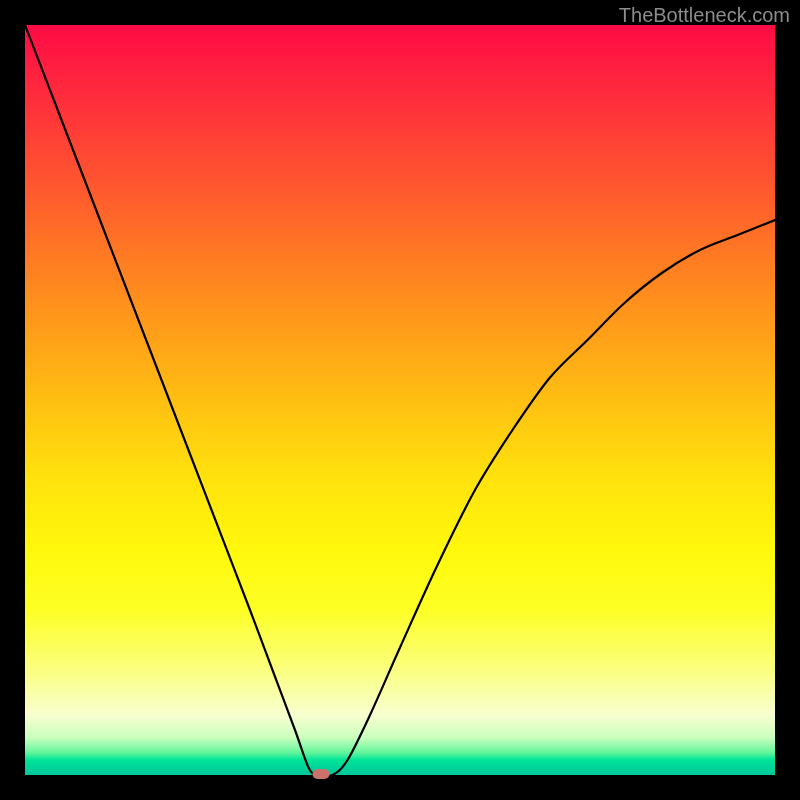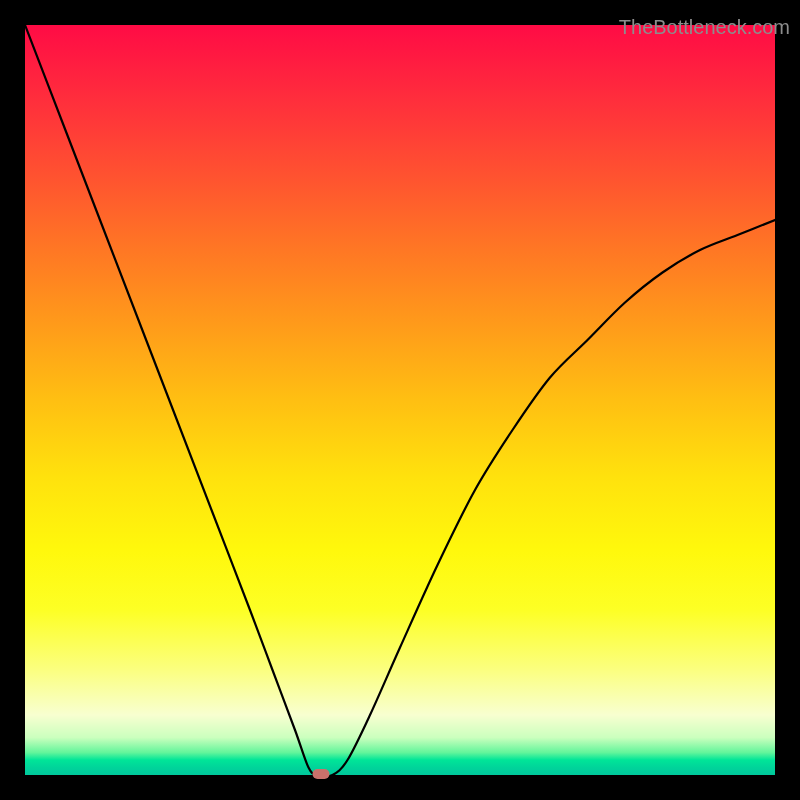--- a/index.html
+++ b/index.html
@@ -50,21 +50,21 @@
   .marker {
     position: absolute;
     width: 17px;
     height: 10px;
     border-radius: 5px;
     background: #c9716b;
     transform: translate(-50%, -50%);
   }
   .watermark {
     position: absolute;
-    top: 16px;
+    top: 4px;
     right: 10px;
     color: #8d8d8d;
     font-size: 20px;
     font-weight: 500;
     white-space: nowrap;
     text-align: right;
   }
 </style>
 </head>
 <body>

